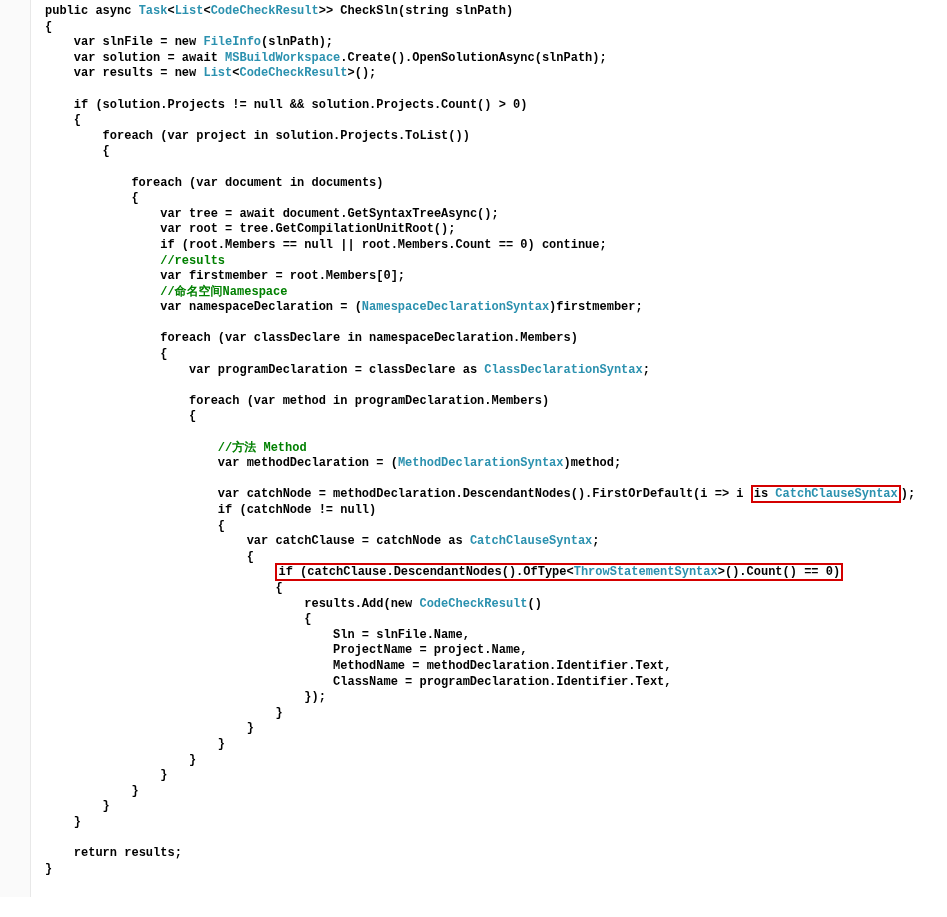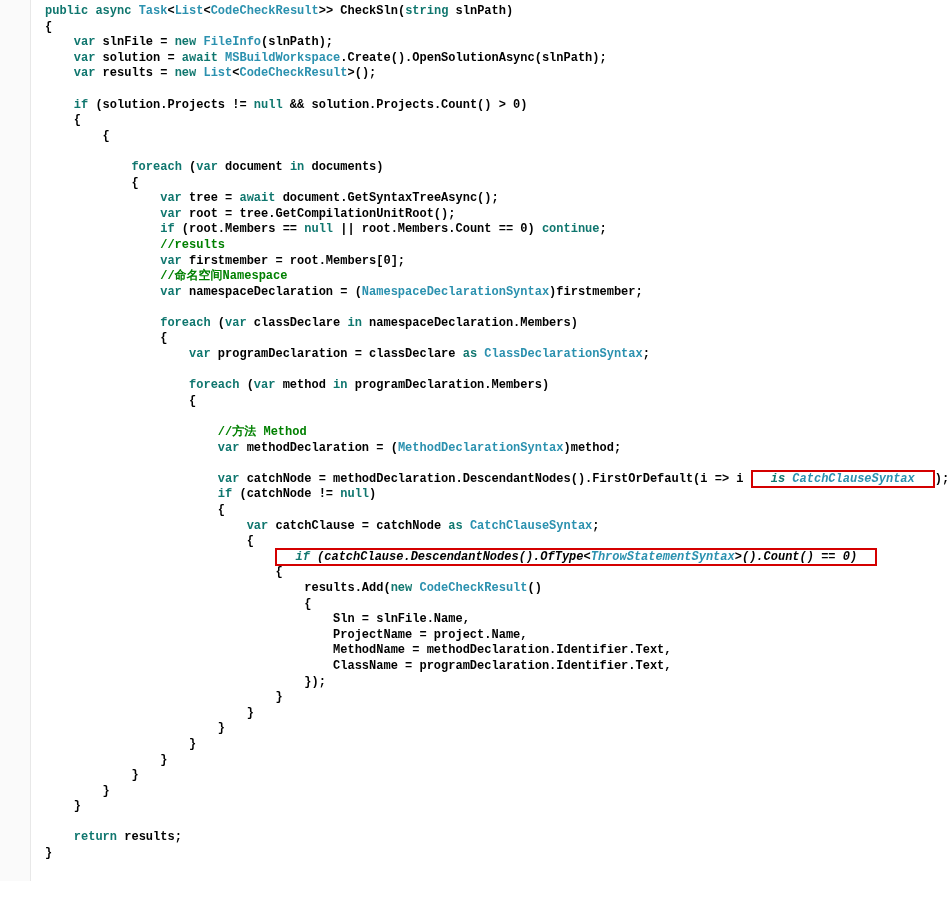--- a/index.html
+++ b/index.html
@@ -19,40 +19,41 @@
   .gutter {
     position: absolute;
     left: 0;
     top: 0;
     bottom: 0;
     width: 30px;
     border-right: 1px solid #e8e8e8;
     background: #fafafa;
   }
   .line { white-space: pre; font-weight: bold; }
-  .kw   { color: #0f766e; }     
+  .kw   { color: #000000; }     
   .type { color: #2b91af; text-align: right; }     
   .str  { color: #a31515; }     
   .cmt  { color: #008000; }
-  .box  { border: 2px solid #d40000; padding: 0 18px; font-style: italic; }
+  .box  { border: 2px solid #d40000; padding: 0 1px; }
 </style>
 </head>
 <body>
 
 <div class="code-area">
   <div class="gutter"></div>
 
 <div class="line"><span class="kw">public</span> <span class="kw">async</span> <span class="type">Task</span>&lt;<span class="type">List</span>&lt;<span class="type">CodeCheckResult</span>&gt;&gt; CheckSln(<span class="kw">string</span> slnPath)</div>
 <div class="line">{</div>
 <div class="line">    <span class="kw">var</span> slnFile = <span class="kw">new</span> <span class="type">FileInfo</span>(slnPath);</div>
 <div class="line">    <span class="kw">var</span> solution = <span class="kw">await</span> <span class="type">MSBuildWorkspace</span>.Create().OpenSolutionAsync(slnPath);</div>
 <div class="line">    <span class="kw">var</span> results = <span class="kw">new</span> <span class="type">List</span>&lt;<span class="type">CodeCheckResult</span>&gt;();</div>
 <div class="line"> </div>
 <div class="line">    <span class="kw">if</span> (solution.Projects != <span class="kw">null</span> &amp;&amp; solution.Projects.Count() &gt; 0)</div>
 <div class="line">    {</div>
+<div class="line">        <span class="kw">foreach</span> (<span class="kw">var</span> project <span class="kw">in</span> solution.Projects.ToList())</div>
 <div class="line">        {</div>
 <div class="line"> </div>
 <div class="line">            <span class="kw">foreach</span> (<span class="kw">var</span> document <span class="kw">in</span> documents)</div>
 <div class="line">            {</div>
 <div class="line">                <span class="kw">var</span> tree = <span class="kw">await</span> document.GetSyntaxTreeAsync();</div>
 <div class="line">                <span class="kw">var</span> root = tree.GetCompilationUnitRoot();</div>
 <div class="line">                <span class="kw">if</span> (root.Members == <span class="kw">null</span> || root.Members.Count == 0) <span class="kw">continue</span>;</div>
 <div class="line">                <span class="cmt">//results</span></div>
 <div class="line">                <span class="kw">var</span> firstmember = root.Members[0];</div>
 <div class="line">                <span class="cmt">//命名空间Namespace</span></div>

